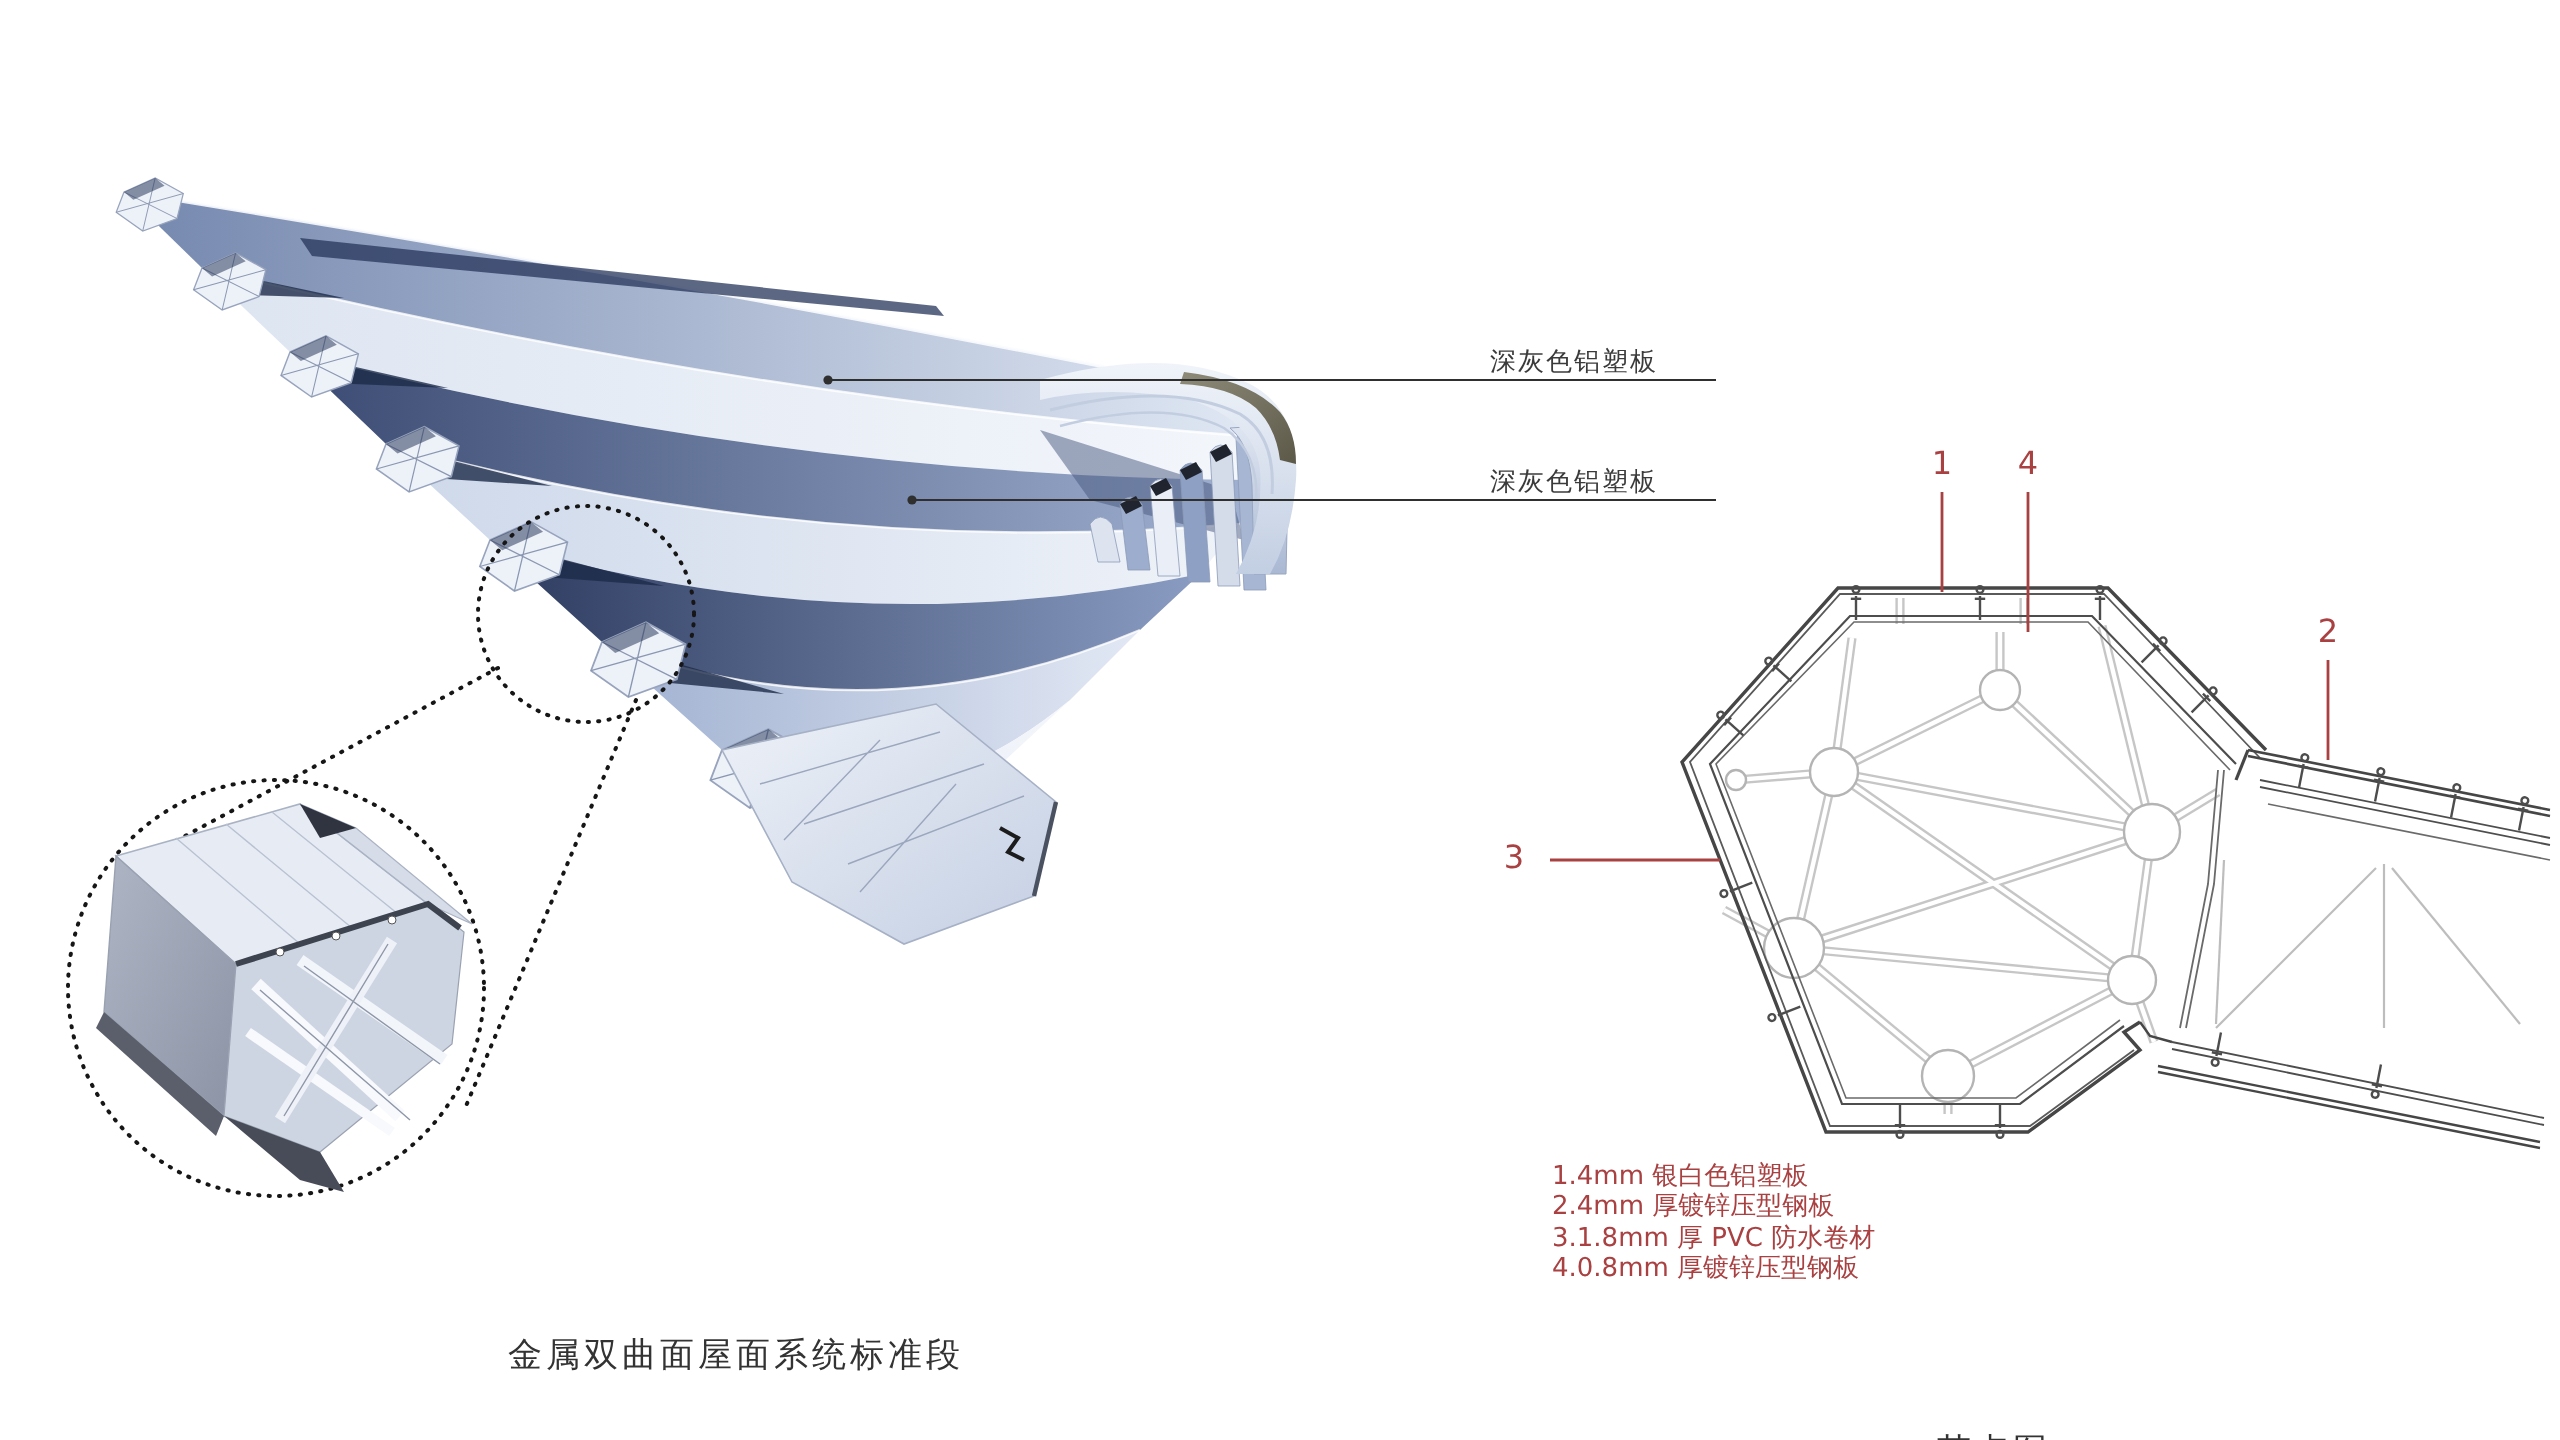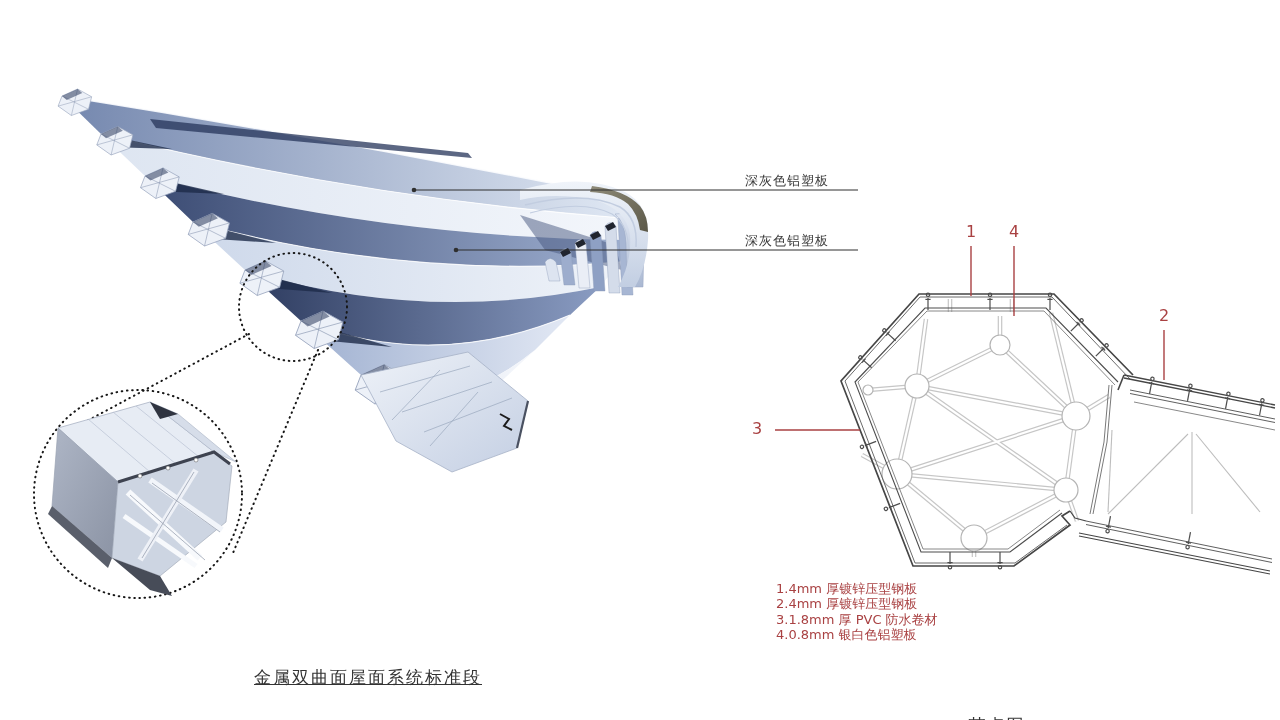--- a/index.html
+++ b/index.html
@@ -3,21 +3,21 @@
 <meta charset="utf-8">
 <style>
   html,body{margin:0;padding:0;background:#ffffff;}
   #page{position:relative;width:1280px;height:720px;background:#ffffff;overflow:hidden;
         font-family:"DejaVu Sans","Liberation Sans",sans-serif;color:#3b3b3b;}
   #art{position:absolute;left:0;top:0;width:1280px;height:720px;}
   .txt{position:absolute;white-space:nowrap;}
   .leader-label{font-size:13px;color:#3b3b3b;letter-spacing:1px;}
   .callout-num{font-size:16px;color:#a94142;width:18px;text-align:center;}
   .legend{position:absolute;left:776px;top:581px;font-size:13px;line-height:15.4px;color:#a94142;}
-  .caption{font-size:17px;color:#333;letter-spacing:2px;text-align:center;text-decoration:underline;}
+  .caption{font-size:17px;color:#333;letter-spacing:2px;text-align:center;}
 </style>
 </head>
 <body>
 
 <div id="page">
 
 <svg id="art" viewBox="0 0 1280 720" xmlns="http://www.w3.org/2000/svg">
 <defs>
   <linearGradient id="g1" x1="0" y1="0" x2="1" y2="0">
           <stop offset="0" stop-color="#7487ae"></stop>
@@ -292,22 +292,22 @@
 
 <div class="txt leader-label" style="left:745px;top:172px;">深灰色铝塑板</div>
 <div class="txt leader-label" style="left:745px;top:232px;">深灰色铝塑板</div>
 
 <div class="txt callout-num" style="left:962px;top:222px;">1</div>
 <div class="txt callout-num" style="left:1005px;top:222px;">4</div>
 <div class="txt callout-num" style="left:1155px;top:306px;">2</div>
 <div class="txt callout-num" style="left:748px;top:419px;">3</div>
 
 <div class="legend">
-  <div>1.4mm 厚镀锌压型钢板</div>
+  <div>1.4mm 银白色铝塑板</div>
   <div>2.4mm 厚镀锌压型钢板</div>
   <div>3.1.8mm 厚 PVC 防水卷材</div>
-  <div>4.0.8mm 银白色铝塑板</div>
+  <div>4.0.8mm 厚镀锌压型钢板</div>
 </div>
 
 <div class="txt caption" style="left:250px;top:666px;width:236px;">金属双曲面屋面系统标准段</div>
 <div class="txt caption" style="left:952px;top:666px;width:90px;margin-top:48px;">节点图</div>
 
 </div>
 
 </body></html>

